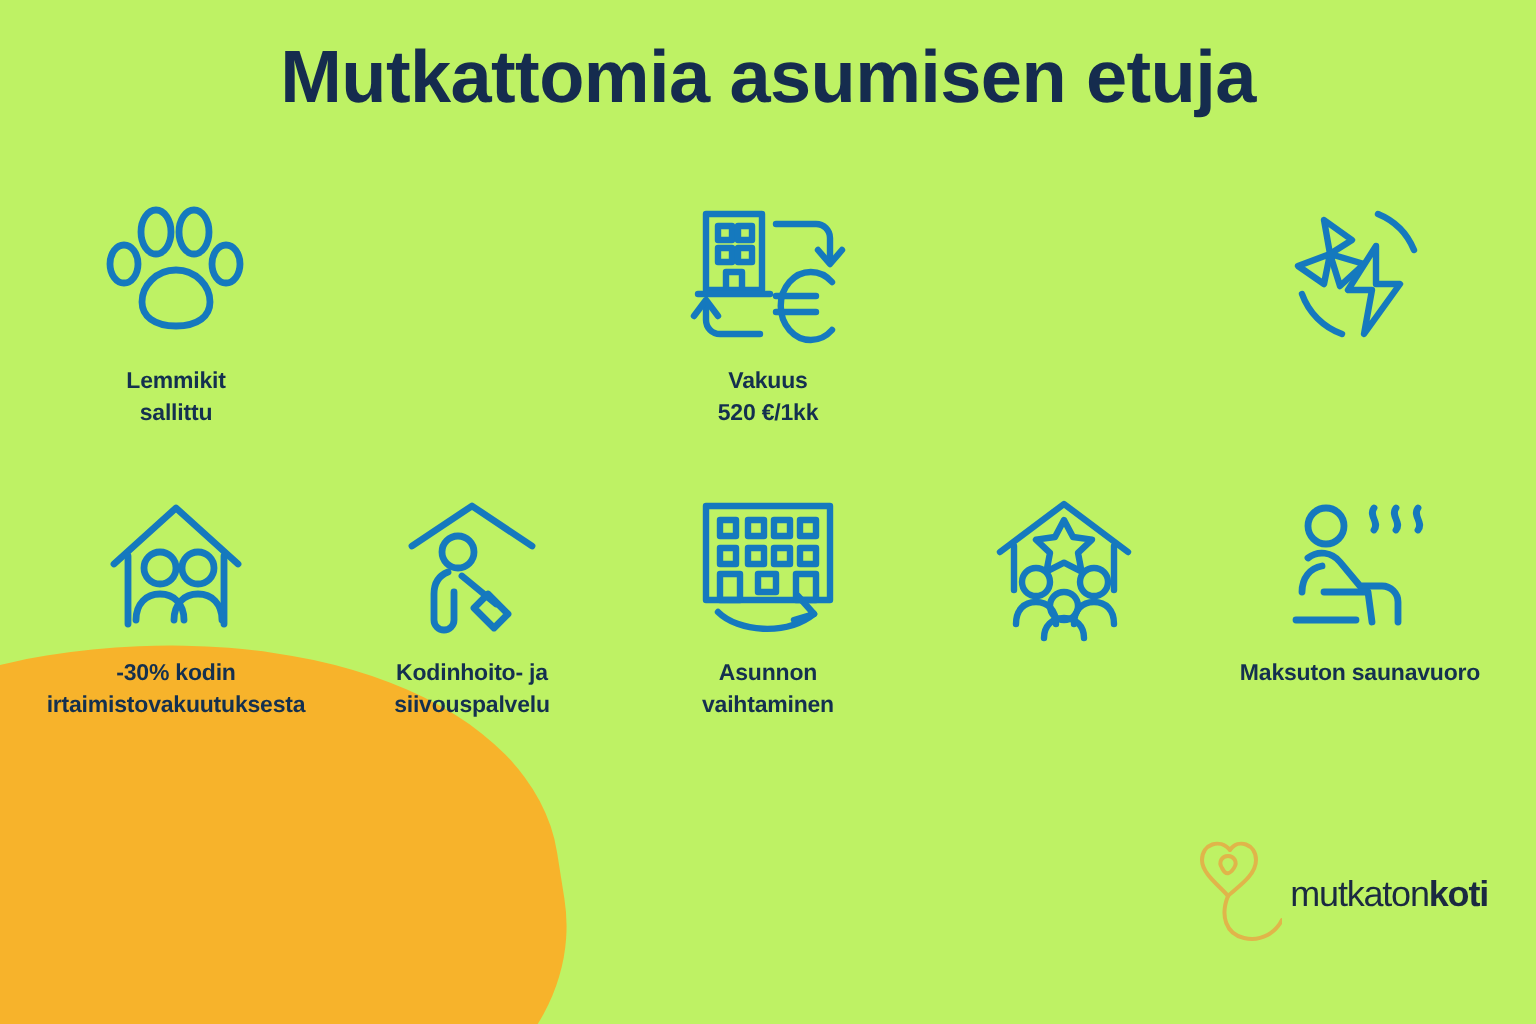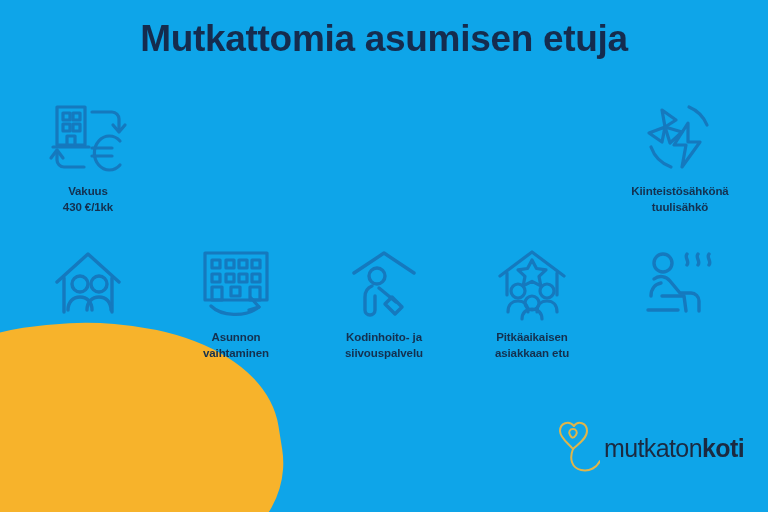--- a/index.html
+++ b/index.html
@@ -10,21 +10,21 @@
   body {
     width: 768px;
     height: 512px;
     overflow: hidden;
     font-family: "Liberation Sans", sans-serif;
     position: relative;
   }
   .poster {
     position: absolute;
     inset: 0;
-    background: #0ea5e9;
+    background: #bef264;
     overflow: hidden;
   }
 
   
   .blob {
     position: absolute;
     left: -140px;
     bottom: -70px;
     width: 420px;
     height: 260px;
@@ -93,40 +93,53 @@
   .logo {
     position: absolute;
     right: 24px;
     bottom: 34px;
     display: flex;
     align-items: center;
     z-index: 4;
   }
   .logo-mark { display: block; margin-right: 4px; }
   .logo-text {
-    font-size: 25px;
+    font-size: 18px;
     color: #1B2A41;
     letter-spacing: -0.6px;
     font-weight: normal;
   }
   .logo-text b { font-weight: bold; }
 </style>
 </head>
 <body>
 
 <div class="poster">
 
   <div class="blob"></div>
 
   <div class="title">Mutkattomia asumisen etuja</div>
 
   <div class="grid">
 
     <div class="row">
 
+      <div class="item">
+        <div class="icon-box">
+          <svg width="72" height="74" viewBox="0 0 72 74" fill="none" stroke="#1579BE" stroke-width="3.4">
+            <ellipse cx="26" cy="14" rx="7.5" ry="11"></ellipse>
+            <ellipse cx="45" cy="14" rx="7.5" ry="11"></ellipse>
+            <ellipse cx="10" cy="30" rx="7" ry="9.5"></ellipse>
+            <ellipse cx="61" cy="30" rx="7" ry="9.5"></ellipse>
+            <path d="M36 33c-10 0-17 8-17 16 0 7 6 12 17 12s17-5 17-12c0-8-7-16-17-16z" stroke-linejoin="round"></path>
+          </svg>
+        </div>
+        <div class="label">Lemmikit
+sallittu</div>
+      </div>
 
 
       <div class="item">
         <div class="icon-box">
           <svg width="80" height="76" viewBox="0 0 80 76" fill="none" stroke="#1579BE" stroke-width="3.2" stroke-linecap="round" stroke-linejoin="round">
             <rect x="9" y="6" width="28" height="38"></rect>
             <rect x="15" y="12" width="7" height="7"></rect>
             <rect x="25" y="12" width="7" height="7"></rect>
             <rect x="15" y="23" width="7" height="7"></rect>
             <rect x="25" y="23" width="7" height="7"></rect>
@@ -134,54 +147,68 @@
             <path d="M5 46h36"></path>
             <path d="M44 11h20a7 7 0 0 1 7 7v11"></path>
             <path d="M65 24l6 7 6-7"></path>
             <path d="M36 66H16a7 7 0 0 1-7-7V50"></path>
             <path d="M15 57l-6-8-6 8"></path>
             <path d="M72 40a15 17 0 1 0 0 24"></path>
             <path d="M44 47h20M44 55h20"></path>
           </svg>
         </div>
         <div class="label">Vakuus
-430 €/1kk</div>
+520 €/1kk</div>
       </div>
 
       <div class="item">
         <div class="icon-box">
           <svg width="78" height="76" viewBox="0 0 78 76" fill="none" stroke="#1579BE" stroke-width="3.2" stroke-linecap="round" stroke-linejoin="round">
             <path d="M48 6a33 33 0 0 1 18 18"></path>
             <path d="M10 46a33 33 0 0 0 20 20"></path>
             <path d="M24 26l-3-17 14 10z"></path>
             <path d="M24 26l-16 6 13 9z"></path>
             <path d="M24 26l17 5-12 11z"></path>
             <path d="M47 22 33 44h12l-4 22 18-25H47z"></path>
           </svg>
         </div>
-        <div class="label">Kiinteistösähkönä
-tuulisähkö</div>
       </div>
 
 
     </div>
 
     <div class="row">
 
       <div class="item">
         <div class="icon-box">
           <svg width="78" height="74" viewBox="0 0 78 74" fill="none" stroke="#1579BE" stroke-width="3.4" stroke-linecap="round" stroke-linejoin="round">
             <path d="M8 34 39 6l31 28"></path>
             <path d="M15 30v34M63 30v34"></path>
             <circle cx="31" cy="36" r="8"></circle>
             <circle cx="50" cy="36" r="8"></circle>
             <path d="M19 62c0-8 5-13 12-13s12 5 12 13"></path>
             <path d="M38 62c0-8 5-13 12-13s12 5 12 13"></path>
           </svg>
         </div>
+        <div class="label">-30% kodin
+irtaimistovakuutuksesta</div>
+      </div>
+
+      <div class="item">
+        <div class="icon-box">
+          <svg width="76" height="74" viewBox="0 0 76 74" fill="none" stroke="#1579BE" stroke-width="3.4" stroke-linecap="round" stroke-linejoin="round">
+            <path d="M8 25 38 5l30 20"></path>
+            <circle cx="31" cy="28" r="8"></circle>
+            <path d="M26 38c-5 2-7 6-7 11v13a5 5 0 0 0 10 0V48"></path>
+            <path d="M33 40l17 14"></path>
+            <path d="M46 49l10 10-7 7-10-10z"></path>
+          </svg>
+        </div>
+        <div class="label">Kodinhoito- ja
+siivouspalvelu</div>
       </div>
 
       <div class="item">
         <div class="icon-box">
           <svg width="82" height="74" viewBox="0 0 82 74" fill="none" stroke="#1579BE" stroke-width="3.2" stroke-linecap="round" stroke-linejoin="round">
             <rect x="10" y="5" width="62" height="47"></rect>
             <rect x="17" y="12" width="8" height="8"></rect>
             <rect x="31" y="12" width="8" height="8"></rect>
             <rect x="44" y="12" width="8" height="8"></rect>
             <rect x="57" y="12" width="8" height="8"></rect>
@@ -195,61 +222,46 @@
             <path d="M16 58c10 10 34 12 48 1"></path>
             <path d="M56 50l8 9-10 3"></path>
           </svg>
         </div>
         <div class="label">Asunnon
 vaihtaminen</div>
       </div>
 
       <div class="item">
         <div class="icon-box">
-          <svg width="76" height="74" viewBox="0 0 76 74" fill="none" stroke="#1579BE" stroke-width="3.4" stroke-linecap="round" stroke-linejoin="round">
-            <path d="M8 25 38 5l30 20"></path>
-            <circle cx="31" cy="28" r="8"></circle>
-            <path d="M26 38c-5 2-7 6-7 11v13a5 5 0 0 0 10 0V48"></path>
-            <path d="M33 40l17 14"></path>
-            <path d="M46 49l10 10-7 7-10-10z"></path>
-          </svg>
-        </div>
-        <div class="label">Kodinhoito- ja
-siivouspalvelu</div>
-      </div>
-
-      <div class="item">
-        <div class="icon-box">
           <svg width="80" height="74" viewBox="0 0 80 74" fill="none" stroke="#1579BE" stroke-width="3.2" stroke-linecap="round" stroke-linejoin="round">
             <path d="M8 28 40 4l32 24"></path>
             <path d="M15 25v22M65 25v22"></path>
             <path d="M40 12l4.5 8.5 9.5 1.3-7 6.6 1.8 9.4L40 33.3 31.2 37.8 33 28.4l-7-6.6 9.5-1.3z"></path>
             <circle cx="26" cy="43" r="7"></circle>
             <path d="M16 64c0-7 4-11 10-11s10 4 10 11"></path>
             <circle cx="55" cy="43" r="7"></circle>
             <path d="M45 64c0-7 4-11 10-11s10 4 10 11"></path>
             <circle cx="40" cy="55" r="7"></circle>
             <path d="M30 71c0-6 4-10 10-10s10 4 10 10"></path>
           </svg>
         </div>
-        <div class="label">Pitkäaikaisen
-asiakkaan etu</div>
       </div>
 
       <div class="item">
         <div class="icon-box">
           <svg width="80" height="74" viewBox="0 0 80 74" fill="none" stroke="#1579BE" stroke-width="3.4" stroke-linecap="round" stroke-linejoin="round">
             <circle cx="23" cy="15" r="9"></circle>
             <path d="M47 6c-3 4 3 7 0 11M58 6c-3 4 3 7 0 11M69 6c-3 4 3 7 0 11"></path>
             <path d="M14 31c5-4 12-3 16 2l10 12h11a8 8 0 0 1 8 8v10"></path>
             <path d="M11 48c0-7 4-12 10-13"></path>
             <path d="M22 48h22l2 15"></path>
             <path d="M8 62h30"></path>
           </svg>
         </div>
+        <div class="label">Maksuton saunavuoro</div>
       </div>
 
     </div>
   </div>
 
   <div class="logo">
     <span class="logo-mark">
       <svg width="48" height="56" viewBox="0 0 48 56" fill="none" stroke="#E0B54A" stroke-width="2" stroke-linecap="round" stroke-linejoin="round">
         <path d="M22 8c-5-6-14-3-14 5 0 7 9 13 13 18"></path>
         <path d="M22 8c4-6 13-3 13 5 0 8-10 14-14 18"></path>

